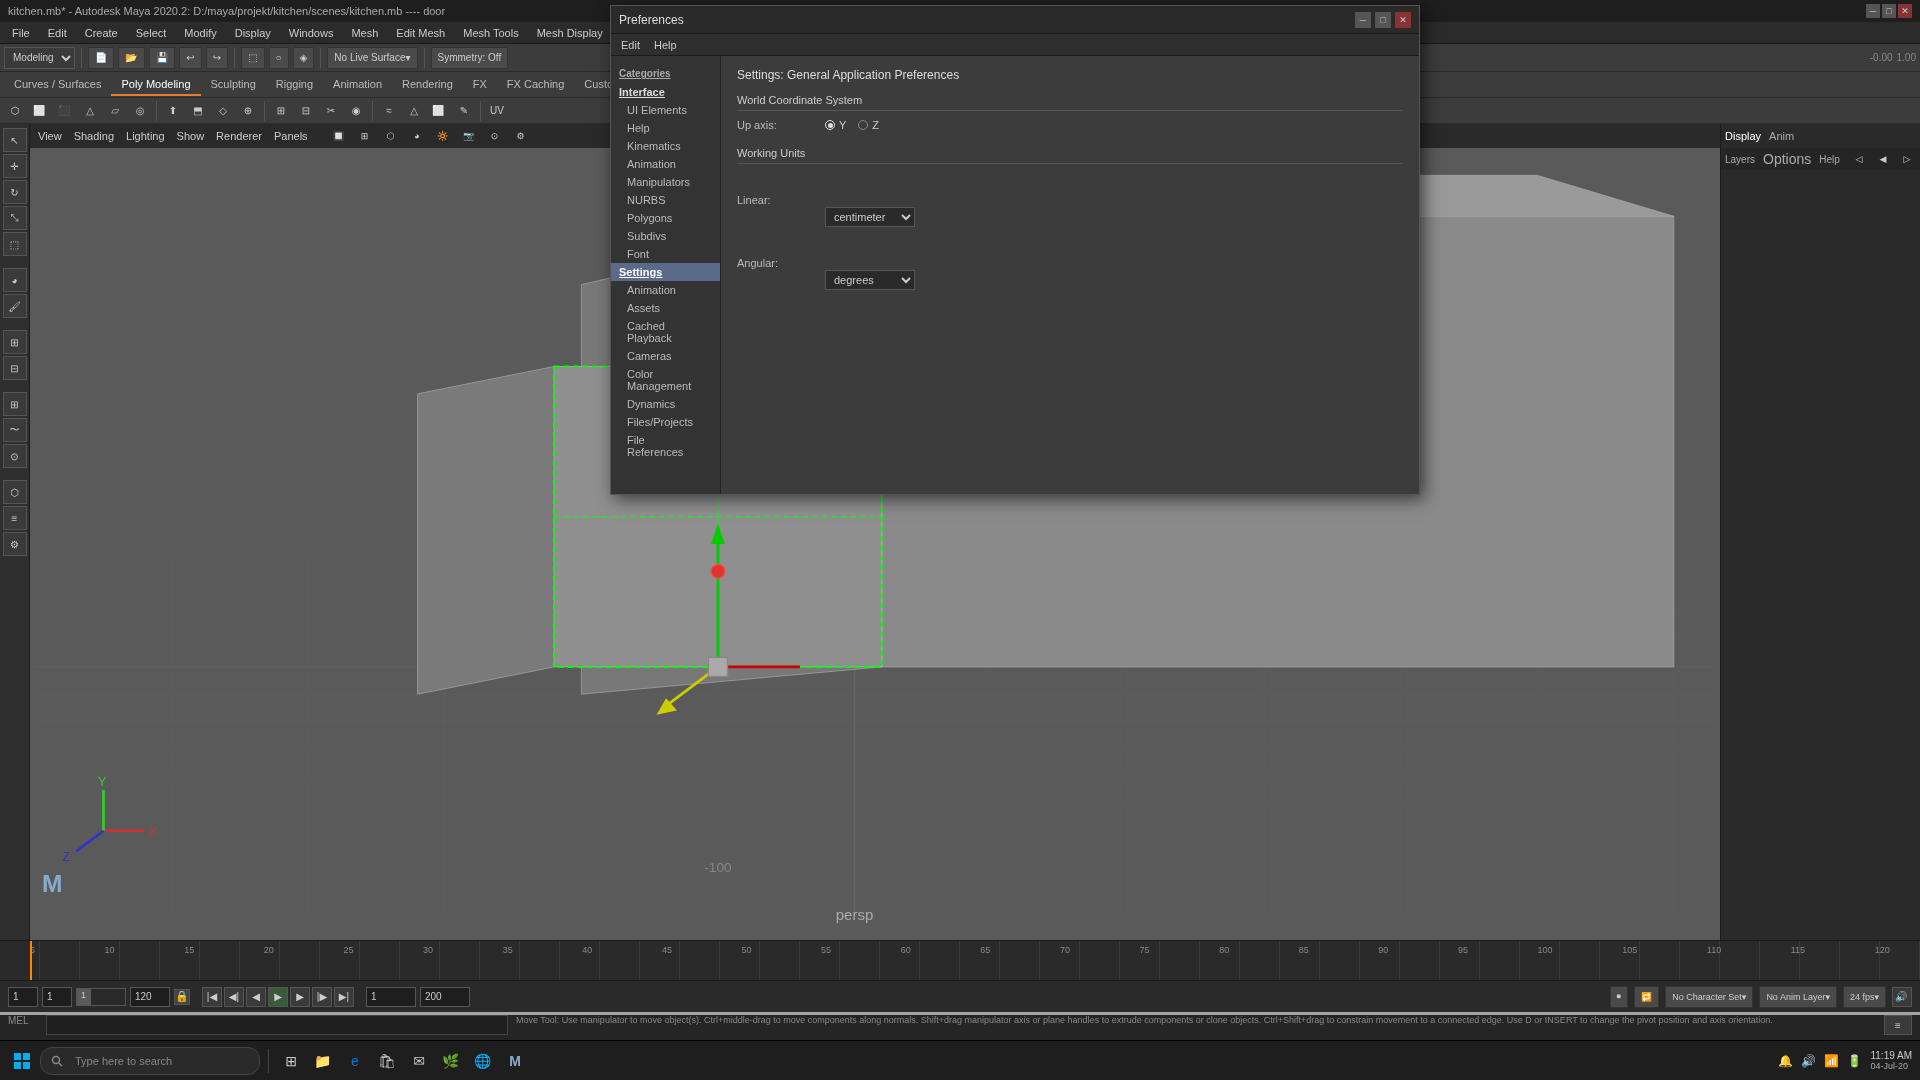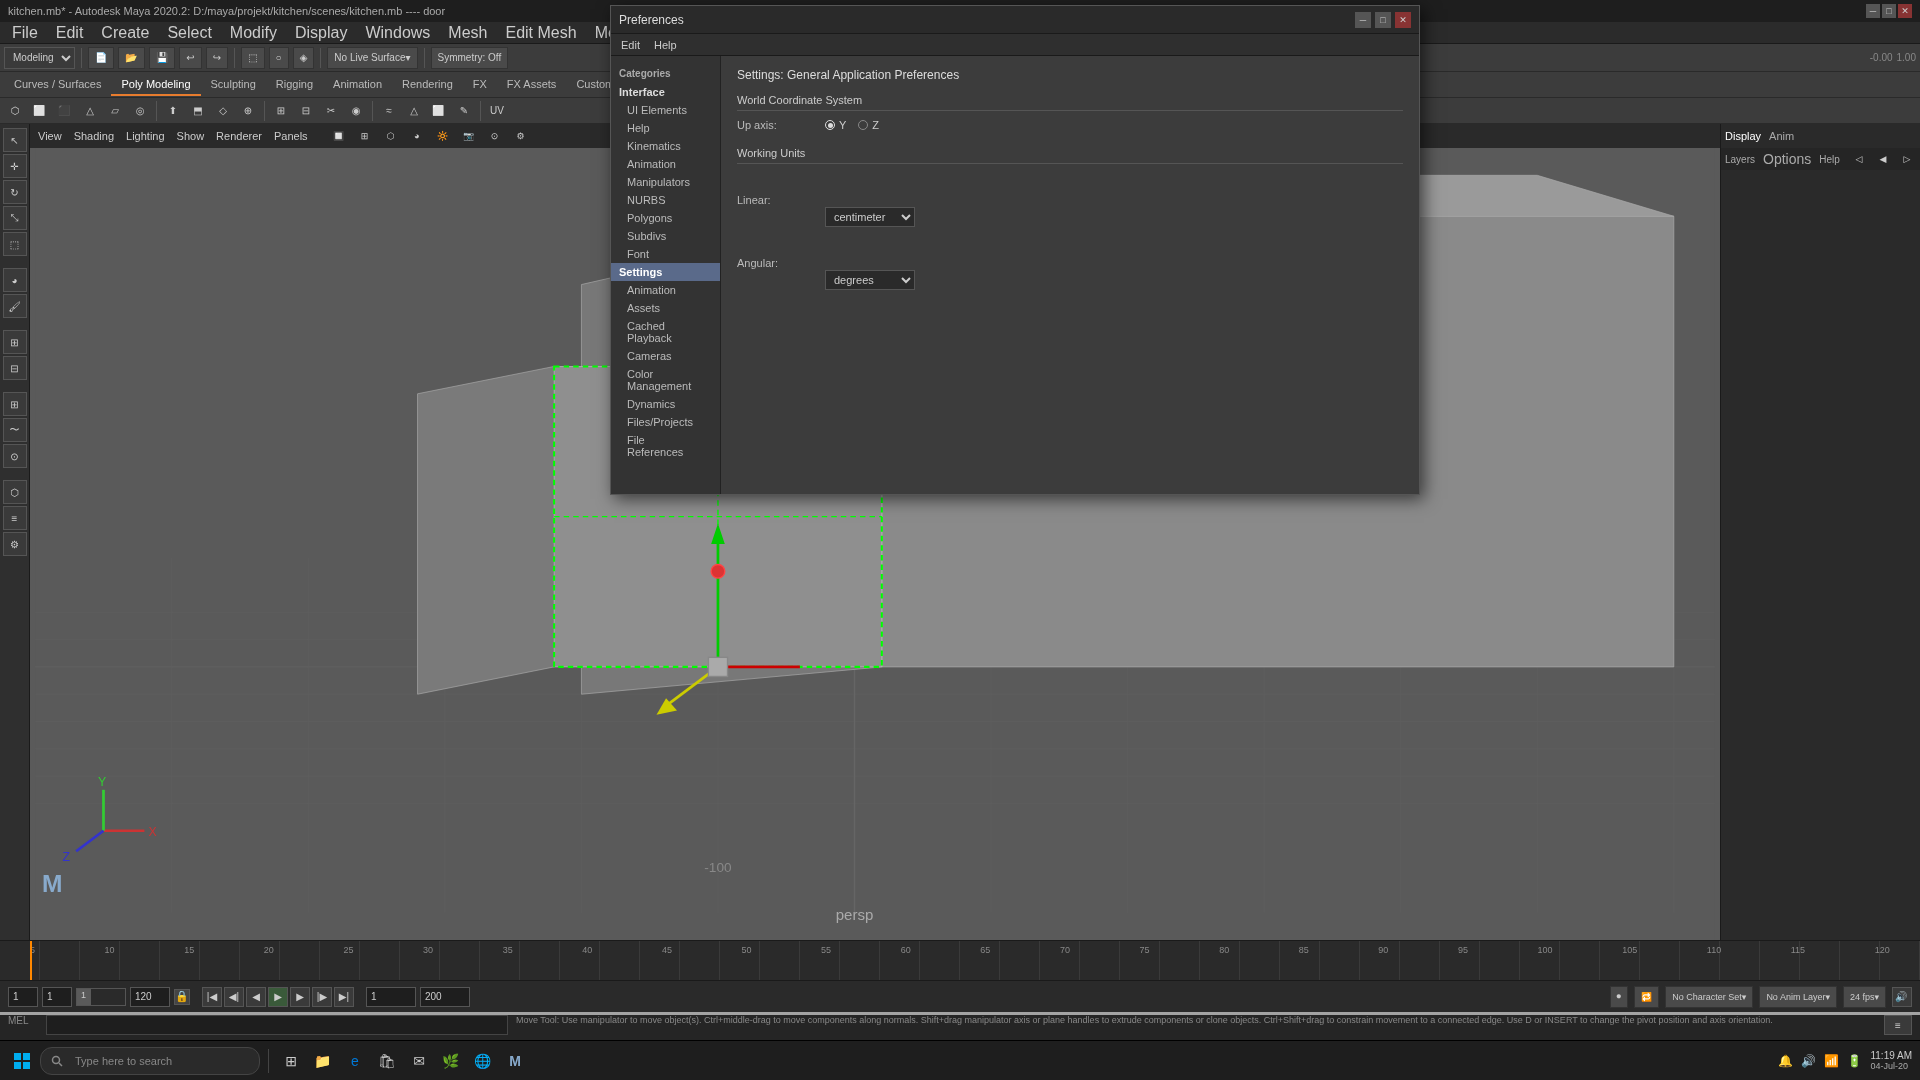--- a/index.html
+++ b/index.html
@@ -48,21 +48,21 @@
       display: flex;
       align-items: center;
       padding: 0 4px;
       gap: 2px;
       border-bottom: 1px solid #1a1a1a;
     }
     .menu-item {
       padding: 2px 8px;
       cursor: pointer;
       color: #ccc;
-      font-size: 16px;
+      font-size: 11px;
     }
 
     
     #toolbar1 {
       height: 28px;
       background: #3c3c3c;
       display: flex;
       align-items: center;
       padding: 0 4px;
       gap: 4px;
@@ -364,20 +364,21 @@
       border-right: 1px solid #222;
       overflow-y: auto;
       padding: 8px 0;
     }
     .cat-header {
       padding: 3px 8px;
       color: #ddd;
       font-size: 11px;
       font-weight: bold;
       cursor: pointer;
+      text-decoration: underline;
     }
     .cat-item {
       padding: 3px 16px;
       color: #bbb;
       font-size: 11px;
       cursor: pointer;
     }
     #prefs-content {
       flex: 1;
       padding: 12px 16px;
@@ -577,21 +578,21 @@
   </div>
 
   <div id="tabs-row">
     <div class="tab-item">Curves / Surfaces</div>
     <div class="tab-item active">Poly Modeling</div>
     <div class="tab-item">Sculpting</div>
     <div class="tab-item">Rigging</div>
     <div class="tab-item">Animation</div>
     <div class="tab-item">Rendering</div>
     <div class="tab-item">FX</div>
-    <div class="tab-item">FX Assets</div>
+    <div class="tab-item">FX Caching</div>
     <div class="tab-item">Custom</div>
     <div class="tab-item">Arnold</div>
     <div class="tab-item">Bi</div>
   </div>
 
   <div id="toolbar2">
     <button class="icon-btn">⬡</button>
     <button class="icon-btn">⬜</button>
     <button class="icon-btn">⬛</button>
     <button class="icon-btn">△</button>

